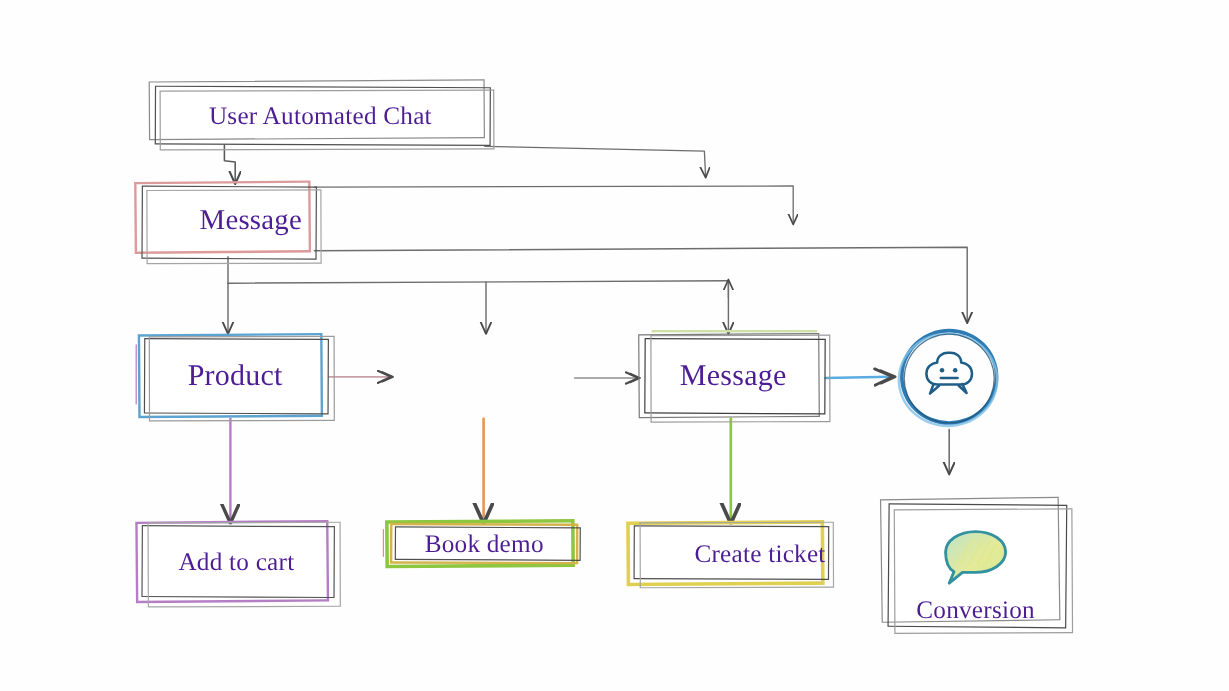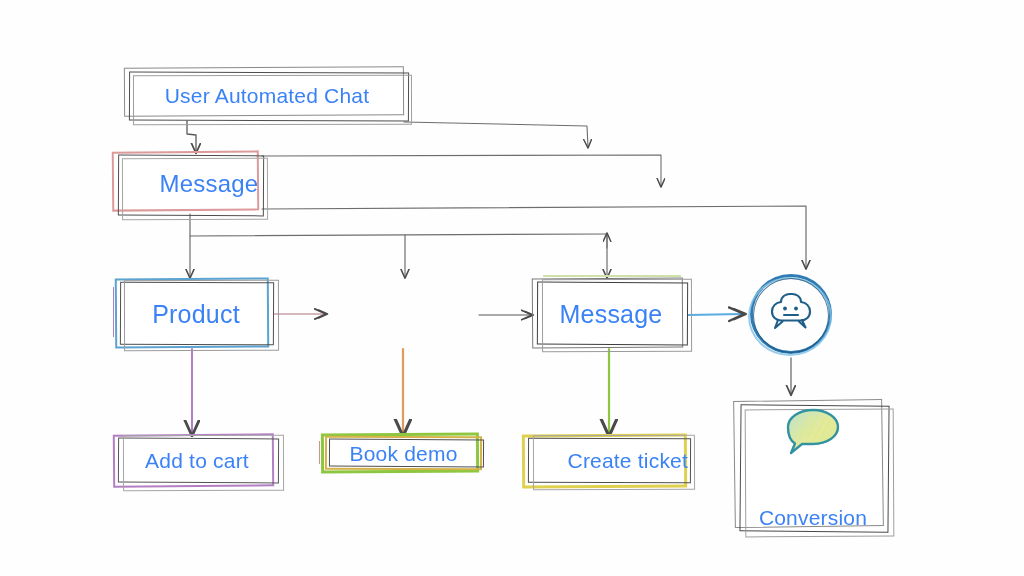--- a/index.html
+++ b/index.html
@@ -32,22 +32,22 @@
     position: absolute;
     box-sizing: border-box;
     background: #ffffff;
     display: flex;
     align-items: center;
     justify-content: center;
   }
   .node .label {
     position: relative;
     z-index: 3;
-    color: #3b82f6;
-    font-family: Liberation Sans, sans-serif;
+    color: #4c1d95;
+    font-family: Liberation Serif, serif;
     white-space: nowrap;
     letter-spacing: 0.2px;
   }
   
   .sketch {
     position: absolute;
     left: 0; top: 0; right: 0; bottom: 0;
     z-index: 1;
   }
   .sketch i {
@@ -69,34 +69,34 @@
     left: 120px; top: 281px; width: 152px; height: 66px;
   }
   .n-pricing {
     left: 331px; top: 281px; width: 145px; height: 66px;
   }
   .n-support {
     left: 537px; top: 281px; width: 148px; height: 66px;
   }
   .n-product .label, .n-pricing .label, .n-support .label { font-size: 25px; }
   .n-cart {
-    left: 118px; top: 437px; width: 158px; height: 48px;
+    left: 118px; top: 437px; width: 158px; height: 63px;
   }
   .n-demo {
     left: 327px; top: 437px; width: 153px; height: 33px; text-align: right;
   }
   .n-ticket {
     left: 528px; top: 437px; width: 160px; height: 48px; justify-content: flex-end;
   }
   .n-cart .label, .n-demo .label, .n-ticket .label { font-size: 21px; }
 
   .n-conversion {
-    left: 740px; top: 405px; width: 146px; height: 125px;
+    left: 740px; top: 420px; width: 146px; height: 101px;
     flex-direction: column;
-    justify-content: space-between;
+    justify-content: flex-end;
     gap: 4px;
   }
   .n-conversion .label { font-size: 21px; }
 
   .n-chatcircle {
     left: 748px; top: 273px; width: 86px; height: 84px;
     background: transparent;
   }
   .chat-circle-wrap {
     position: relative;

